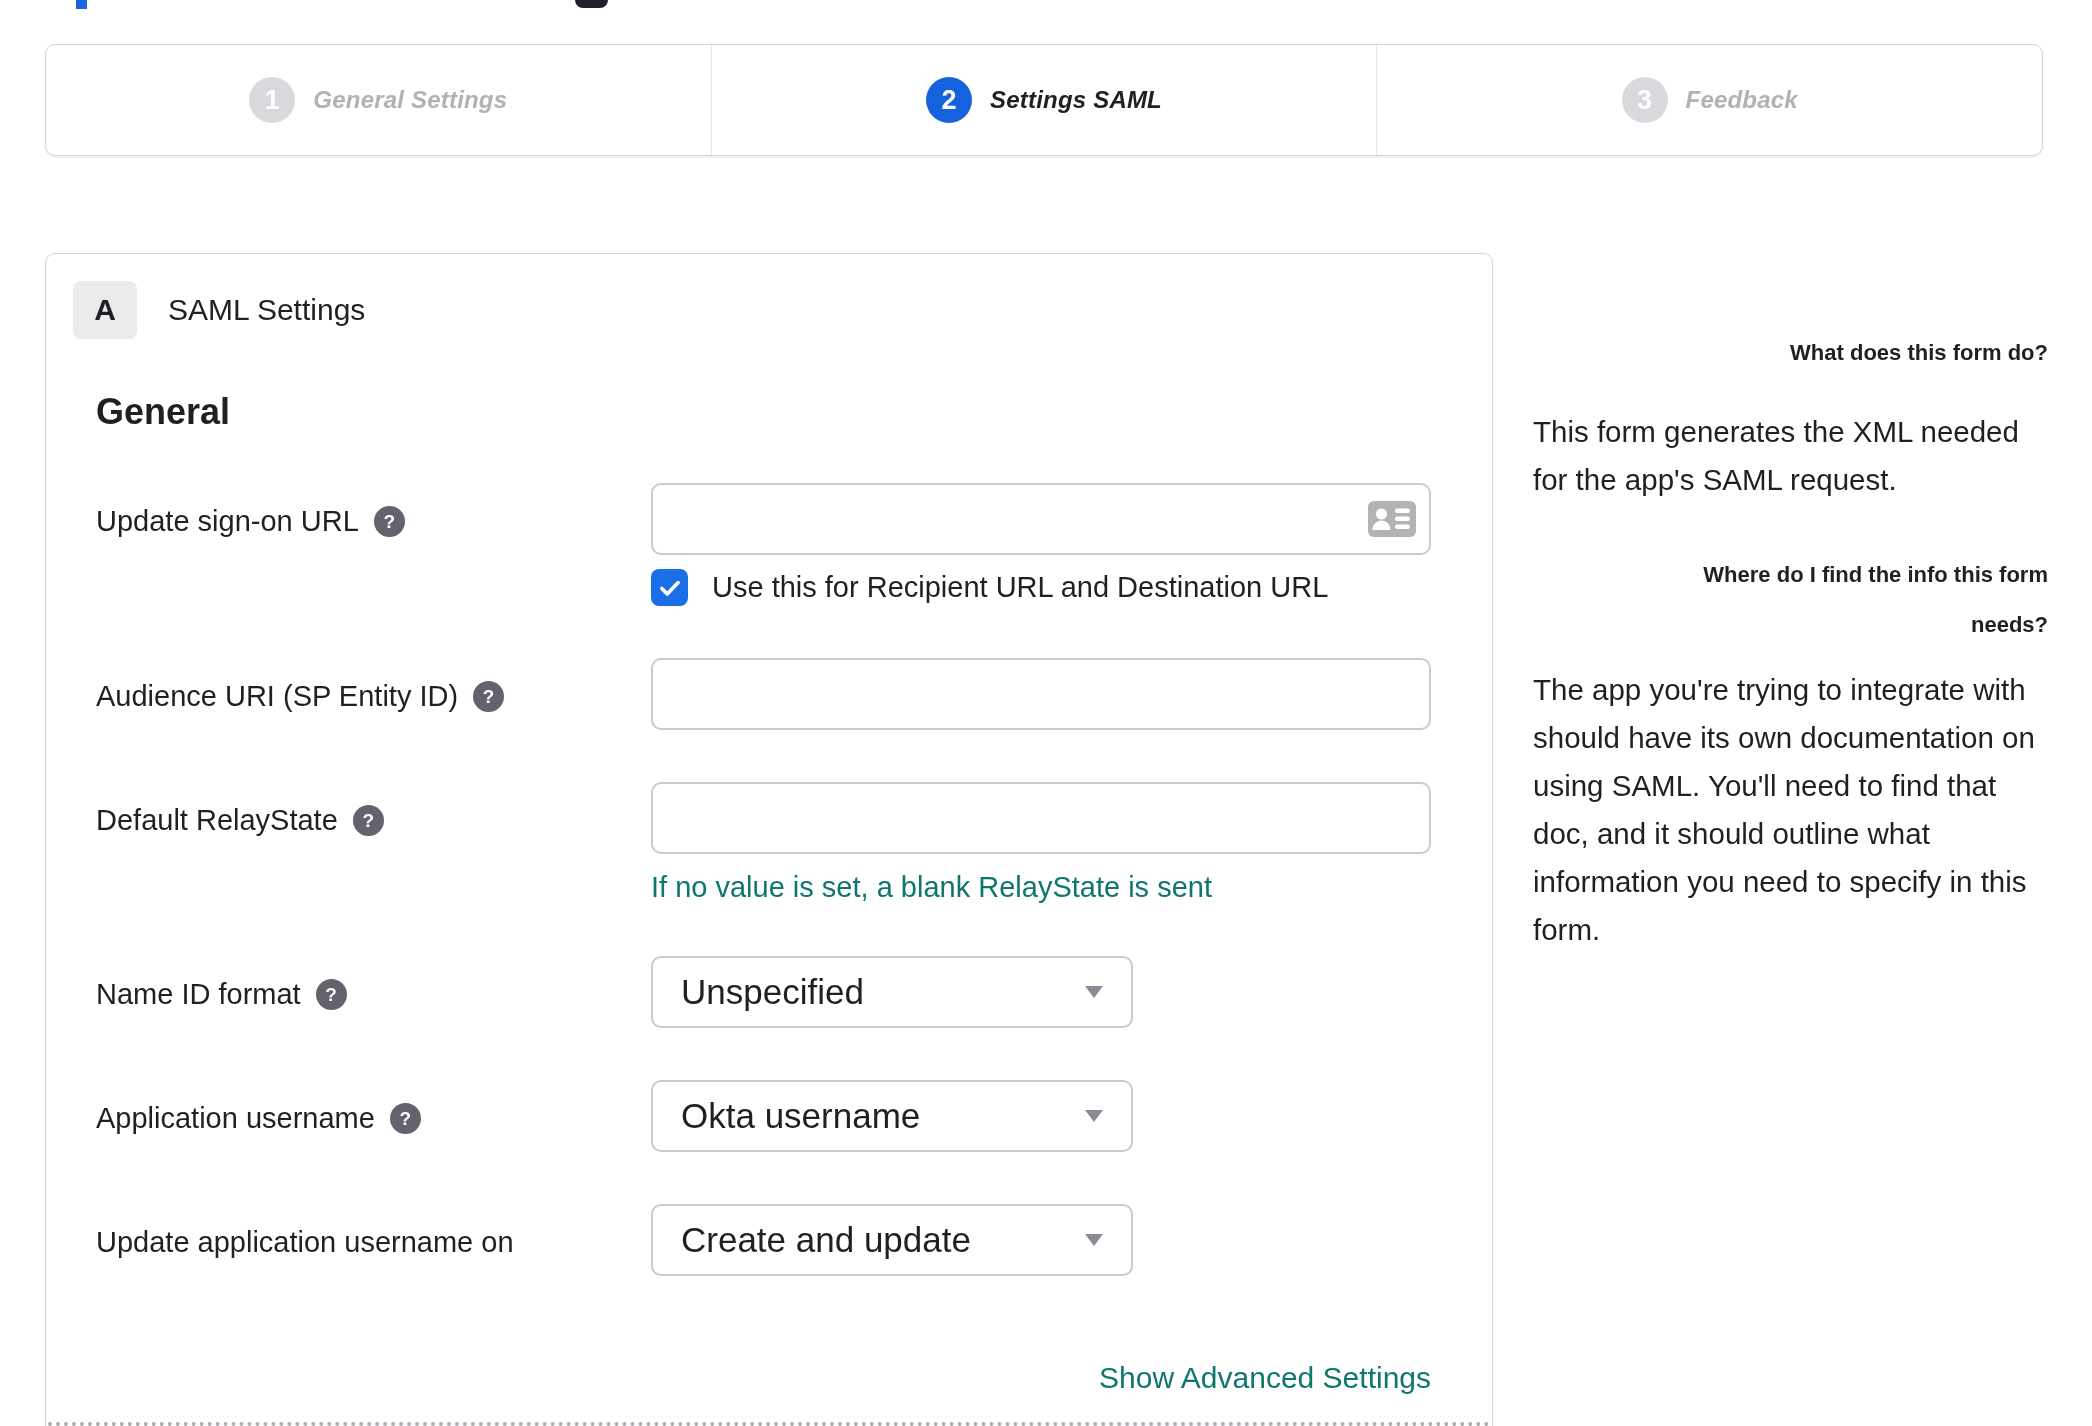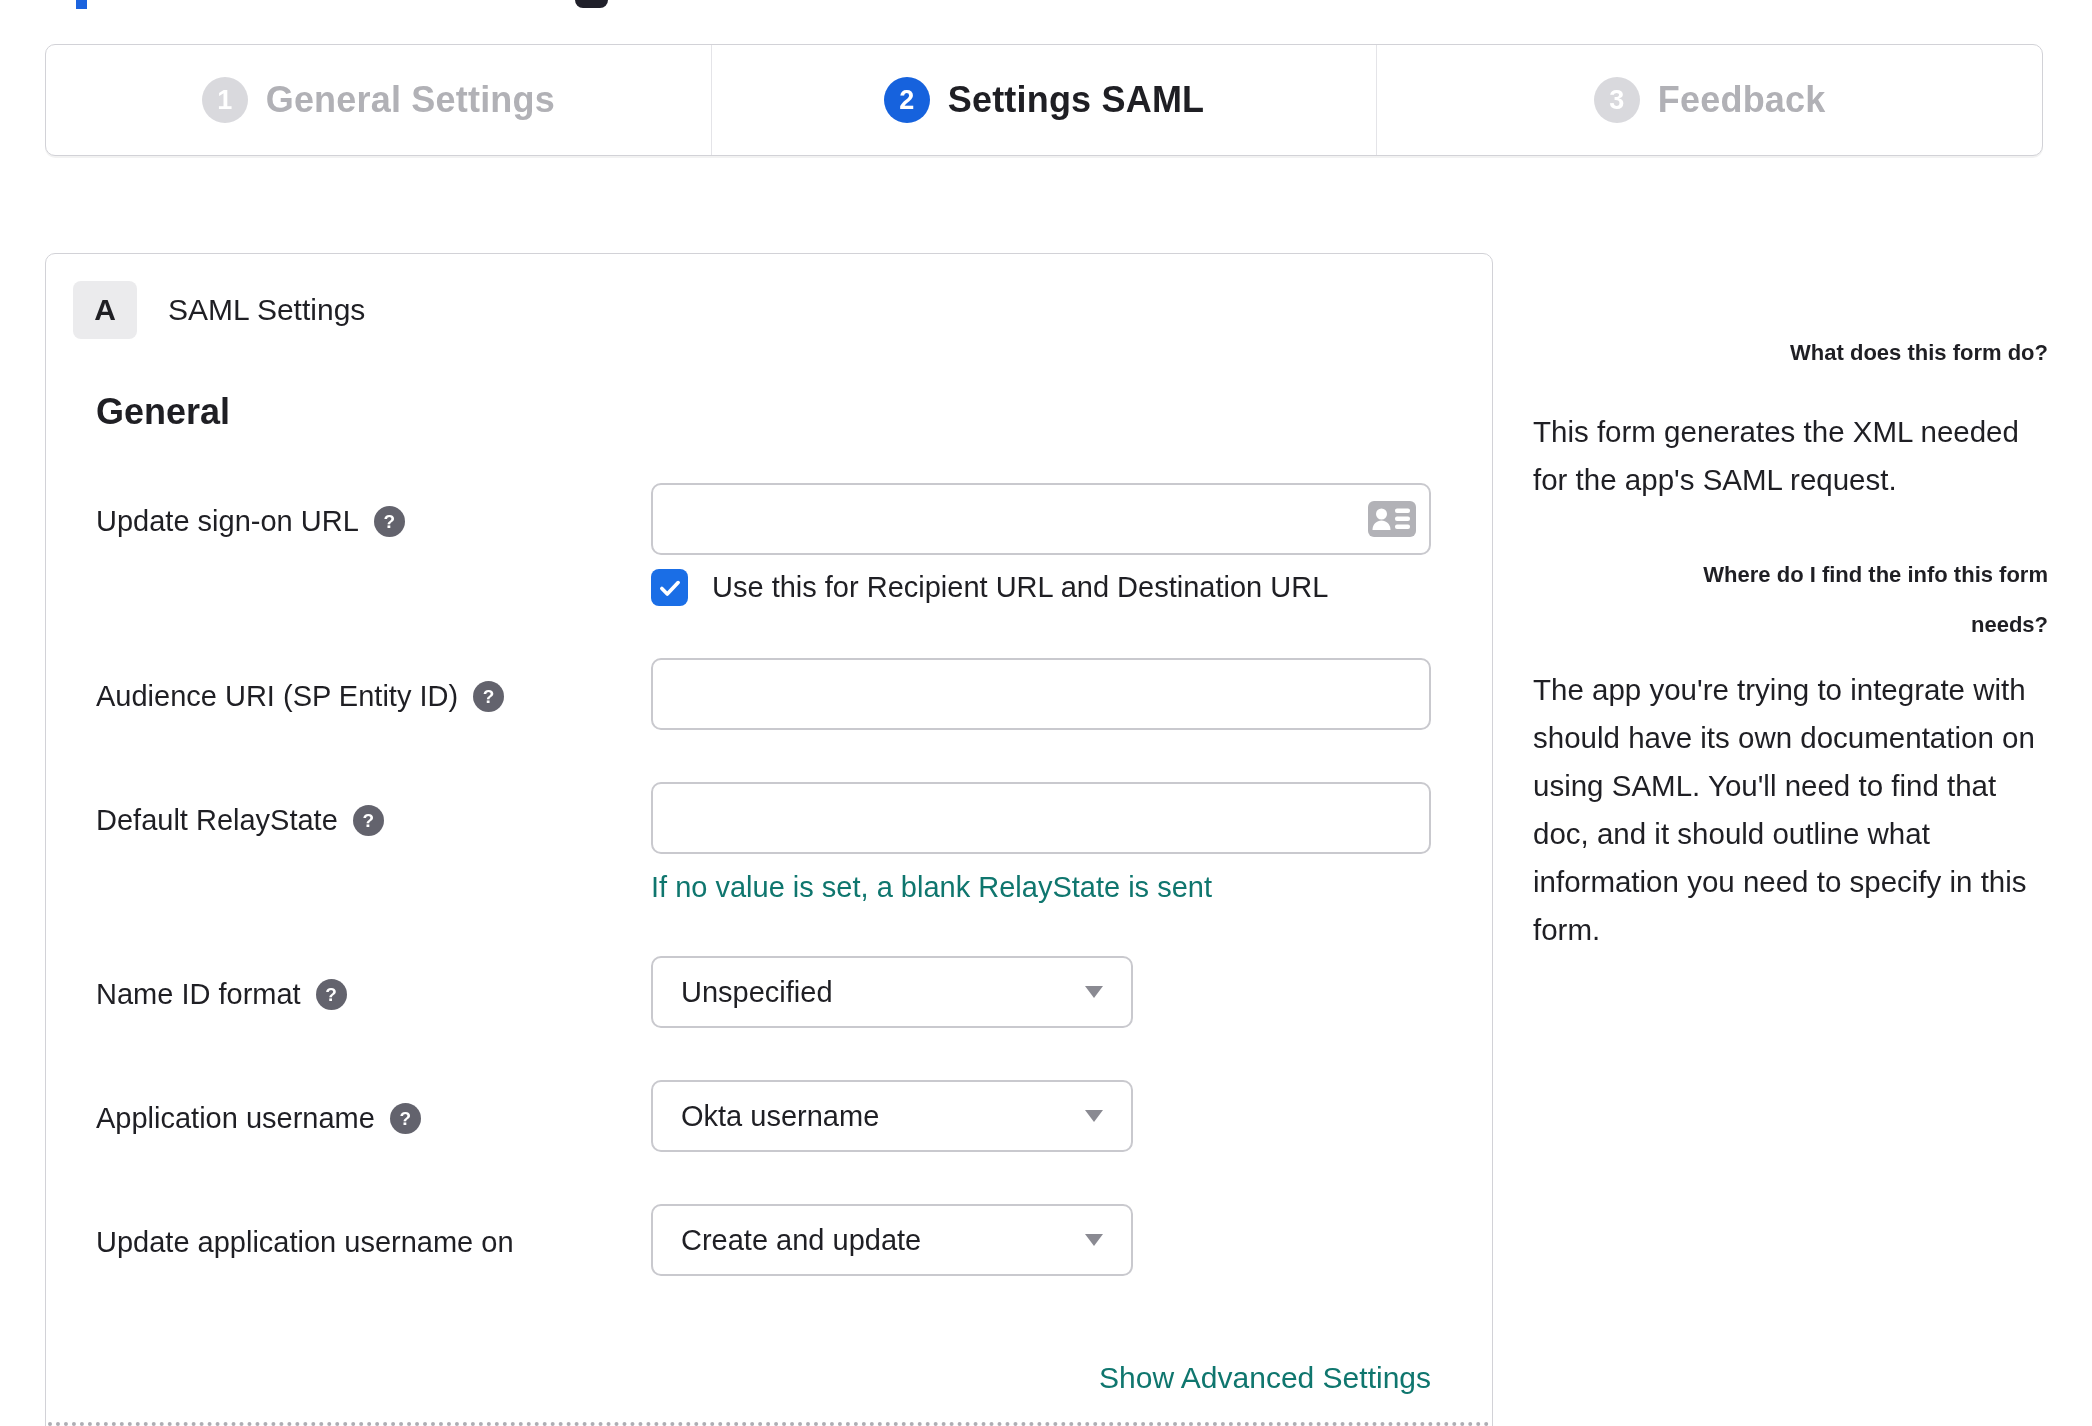--- a/index.html
+++ b/index.html
@@ -13,21 +13,21 @@
                border-radius:0 0 10px 10px; }
 
   
   .stepper { position:absolute; left:45px; top:44px; width:1998px; height:112px;
              background:#fff; border:1px solid #d2d2d7; border-radius:10px;
              box-shadow:0 2px 0 rgba(0,0,0,.05); display:flex; }
   .step { flex:1; display:flex; align-items:center; justify-content:center; gap:18px; cursor:default; }
   .step + .step { border-left:1px solid #e4e4e8; }
   .step-num { width:46px; height:46px; border-radius:50%; background:#d9d9dd; color:#ffffff;
               font-size:27px; font-weight:bold; display:flex; align-items:center; justify-content:center; }
-  .step-label { font-size:36px; font-weight:bold; color:#b1b1b6; letter-spacing:.2px; }
+  .step-label { font-size:24px; font-weight:bold; color:#b1b1b6; letter-spacing:.2px;font-style:italic; }
   .step.active .step-num { background:#1662dd; }
   .step.active .step-label { color:#1f1f24; }
 
   
   .panel { position:absolute; left:45px; top:253px; width:1448px; height:1320px;
            background:#fff; border:1px solid #d2d2d7; border-radius:10px; }
   .panel-head { margin:27px 0 0 27px; display:flex; align-items:center; gap:31px; }
   .badge { width:64px; height:58px; background:#ebebed; border-radius:8px; font-size:30px; font-weight:bold;
            display:flex; align-items:center; justify-content:center; color:#1f1f24; }
   .section-title { font-size:30px; font-weight:normal; }
@@ -51,21 +51,21 @@
   .checkbox-row { margin-top:14px; display:flex; align-items:center; }
   .checkbox { width:37px; height:37px; border-radius:8px; background:#1a6ee6; display:flex;
               align-items:center; justify-content:center; cursor:pointer; }
   .checkbox svg { width:26px; height:26px; }
   .checkbox-label { margin-left:24px; font-size:29px; }
 
   .hint { margin-top:17px; font-size:29px; color:#0f766e; }
 
   .select { width:482px; height:72px; border:2px solid #c9c9ce; border-radius:10px; background:#fff;
             display:flex; align-items:center; justify-content:space-between; padding:0 28px;
-            font-size:29px; cursor:pointer; }
+            font-size:35px; cursor:pointer; }
   .caret { width:0; height:0; border-left:9px solid transparent; border-right:9px solid transparent;
            border-top:12px solid #8a8a92; }
 
   .advanced-cell { width:780px; text-align:right; }
   .advanced-link { font-size:30px; color:#0f766e; text-decoration:none; cursor:pointer; }
 
   .dashed-divider { position:absolute; left:2px; right:2px; top:1168px;
                     border-top:4px dotted #aeaeb4; }
 
   

